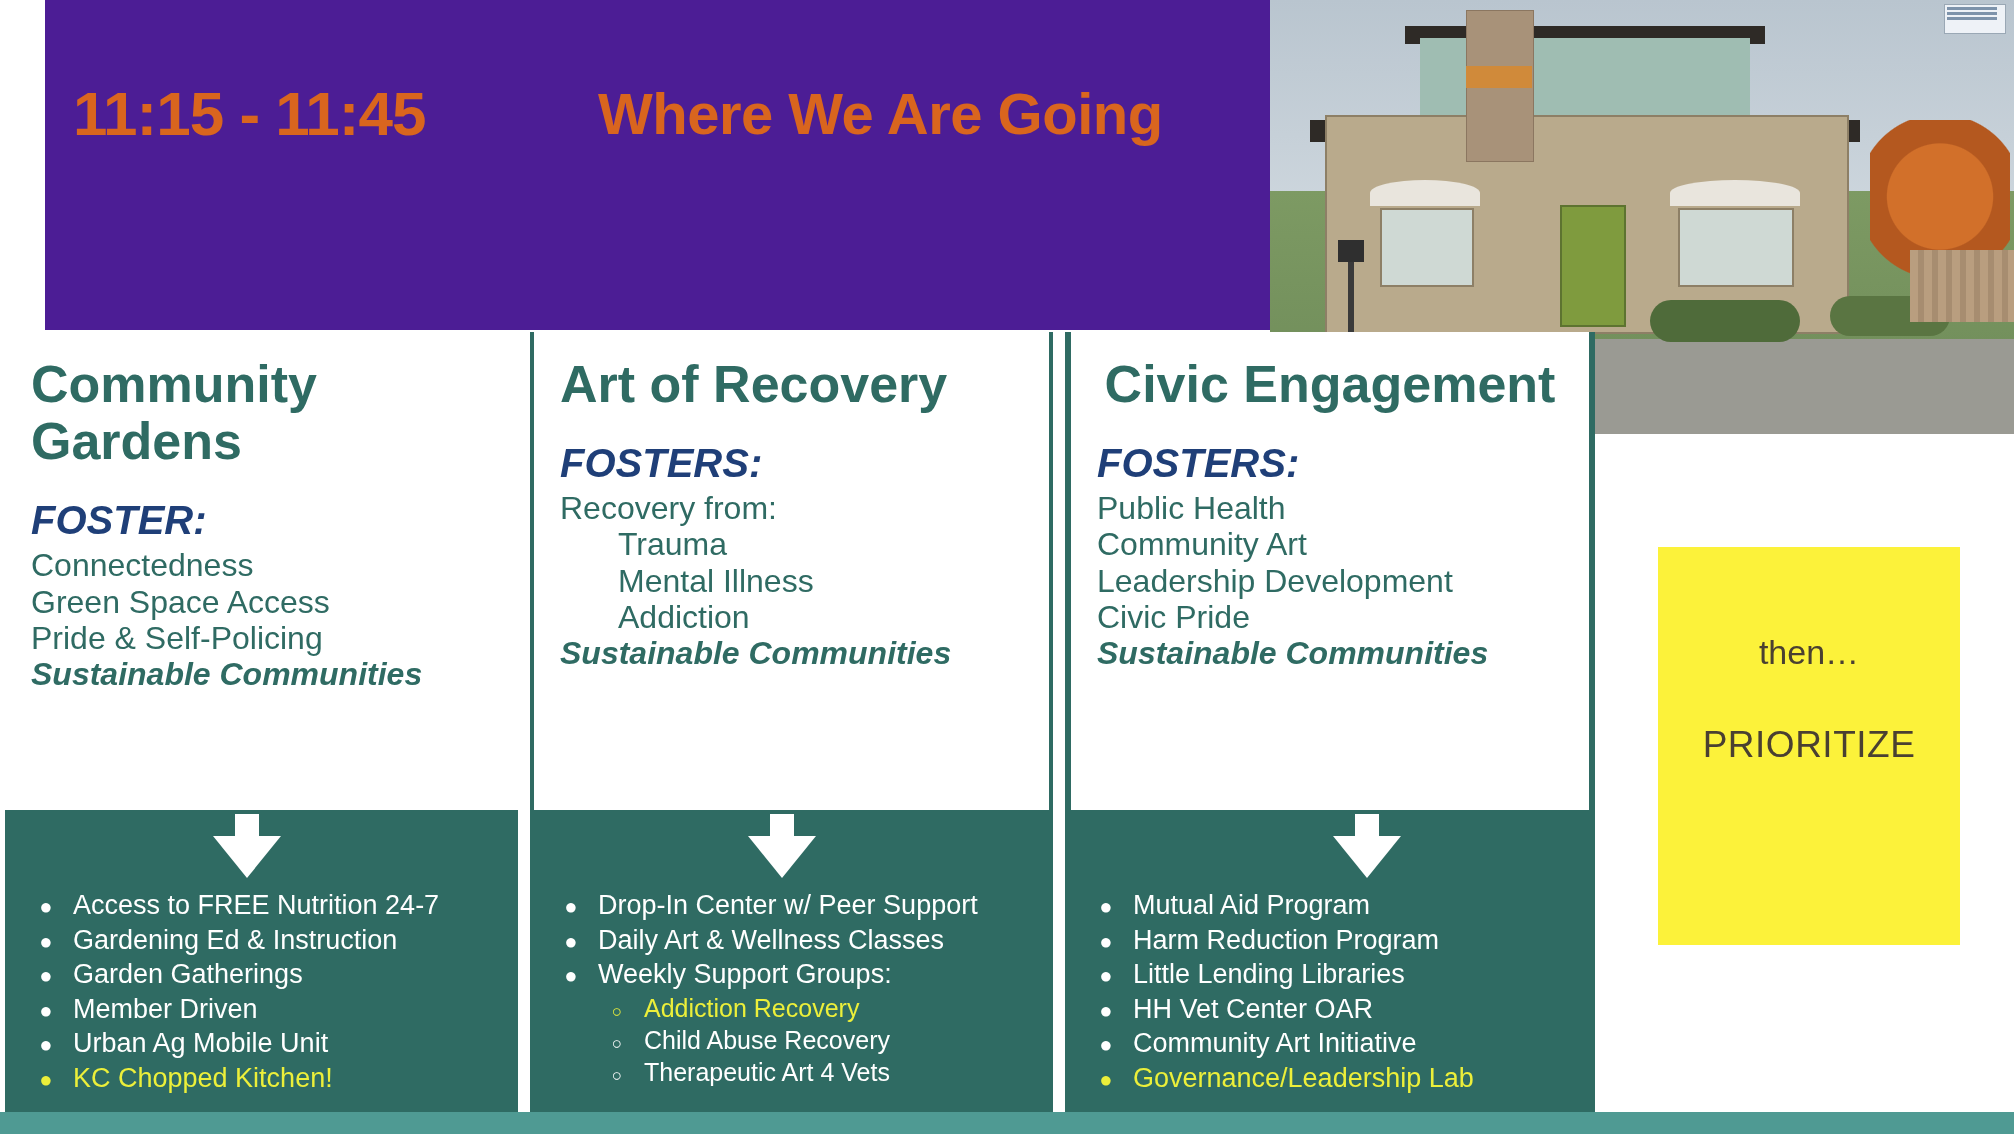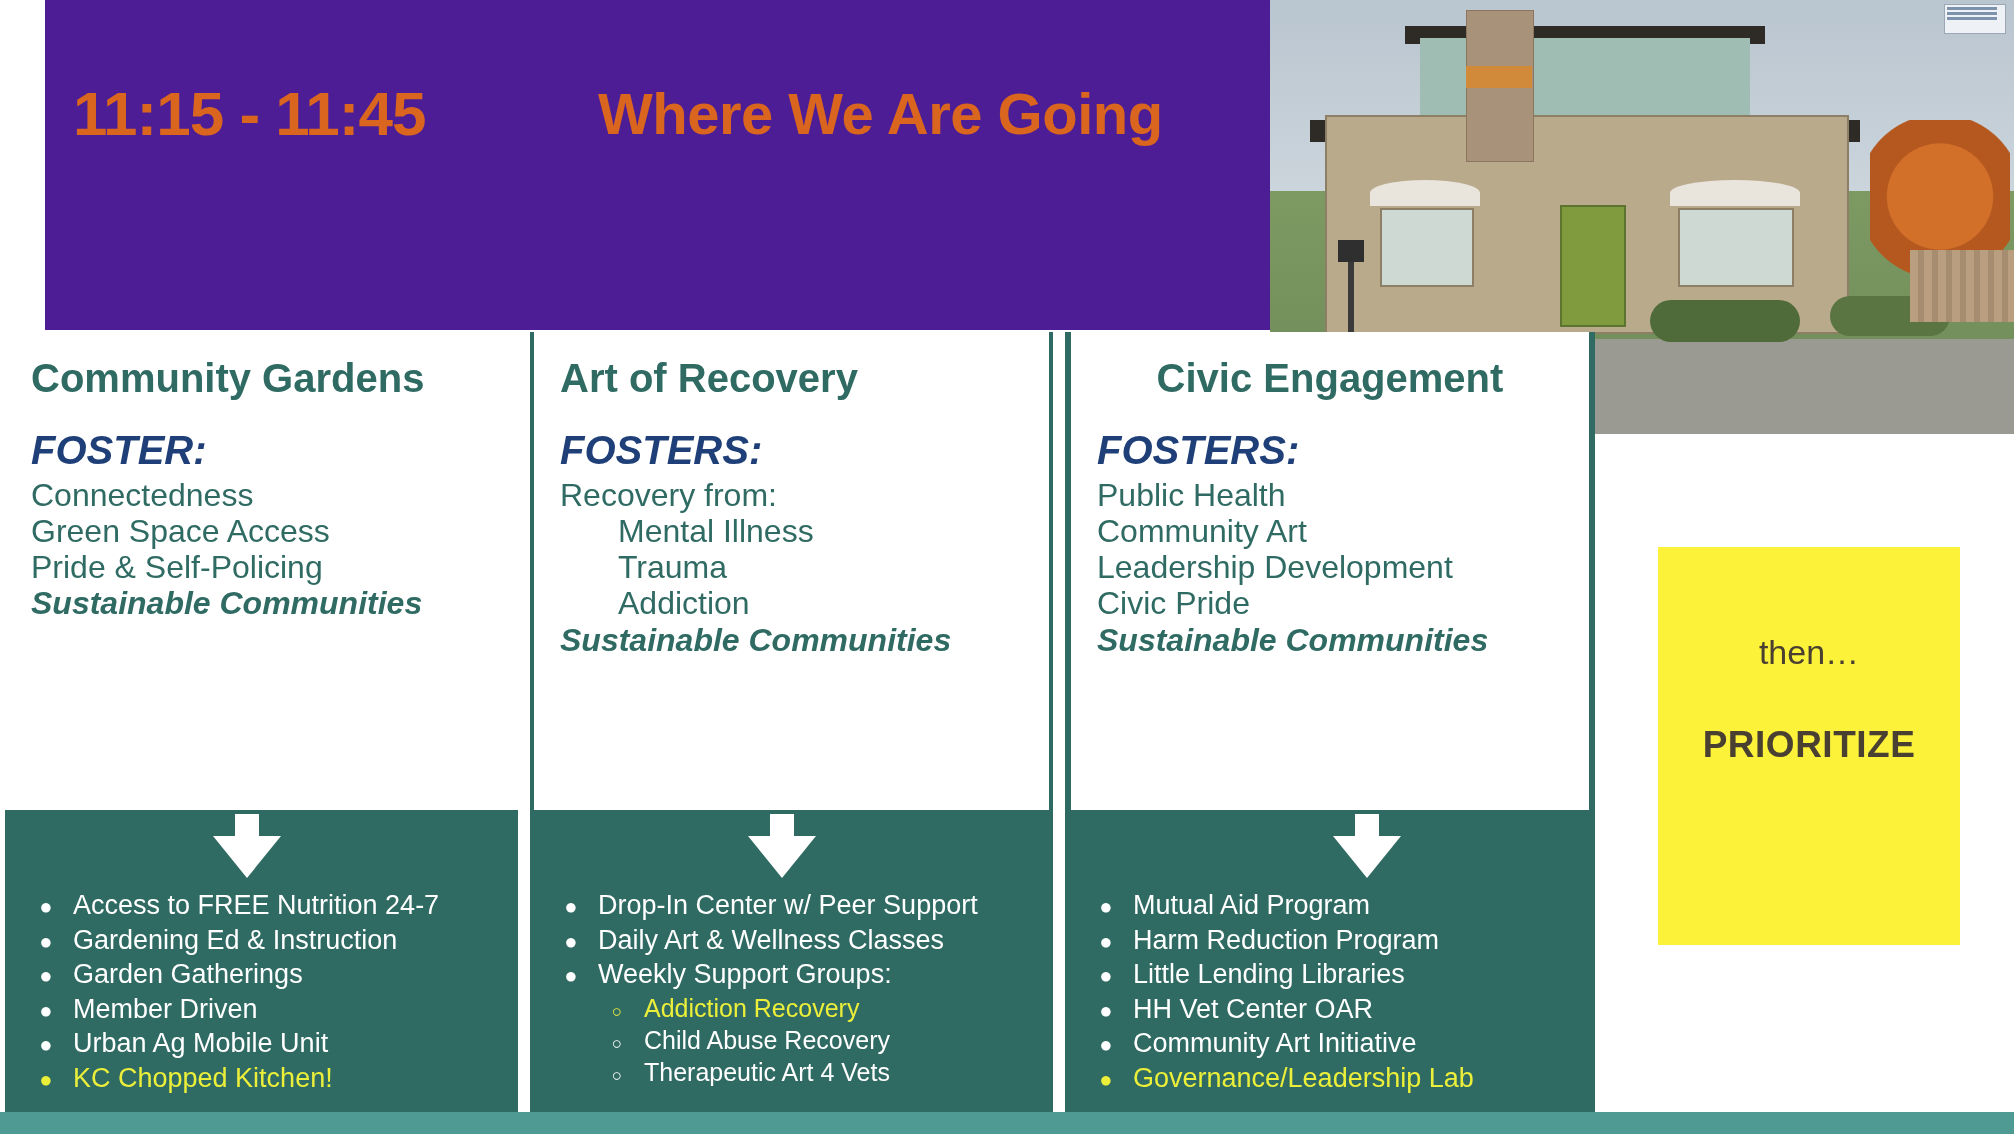--- a/index.html
+++ b/index.html
@@ -199,21 +199,21 @@
     right: 0;
     background: #ffffff;
     box-sizing: border-box;
     padding: 24px 26px 10px 26px;
   }
   #col1 .card { height: 478px; }
   #col2 .card { left: 4px; right: 4px; height: 478px; }
   #col3 .card { left: 6px; right: 6px; height: 478px; }
 
   .card-title {
-    font-size: 40px;
+    font-size: 52px;
     font-weight: bold;
     color: #2f6b63;
     margin: 0 0 28px 0;
     line-height: 1.1;
   }
   #col1 .card-title { text-align: left; }
   #col2 .card-title { text-align: left; }
   #col3 .card-title { text-align: center; }
 
   .fosters {
@@ -301,21 +301,21 @@
     color: #4a4031;
     letter-spacing: 1px;
   }
   #dream .dream-mid {
     font-size: 34px;
     color: #4a4031;
     margin-top: 48px;
   }
   #dream .dream-bot {
     font-size: 37px;
-    font-weight: bold;
+    font-weight: normal;
     color: #4a4031;
     margin-top: 52px;
     letter-spacing: 0.5px;
   }
 
   
   #bottom-strip {
     position: absolute;
     left: 0;
     bottom: 0;
@@ -419,22 +419,22 @@
         <span>KC Chopped Kitchen!</span>
       </div>
   </div>
 </div>
 
 <div class="col" id="col2">
   <div class="card">
     <div class="card-title">Art of Recovery</div>
     <div class="fosters">FOSTERS:</div>
     <div class="card-line">Recovery from:</div>
+    <div class="card-line indent">Trauma</div>
     <div class="card-line indent">Mental Illness</div>
-    <div class="card-line indent">Trauma</div>
     <div class="card-line indent">Addiction</div>
     <div class="card-line bolditalic">Sustainable Communities</div>
   </div>
   <div class="arrow" style="left:228px;">
     <div class="arrow-shaft" style="left:12px; top:0; width:24px; height:24px;"></div>
     <div class="arrow-head" style="left:-10px; top:22px;"></div>
   </div>
   <div class="bullets">
     <div class="bullet-row">
         <span class="dot">●</span>

